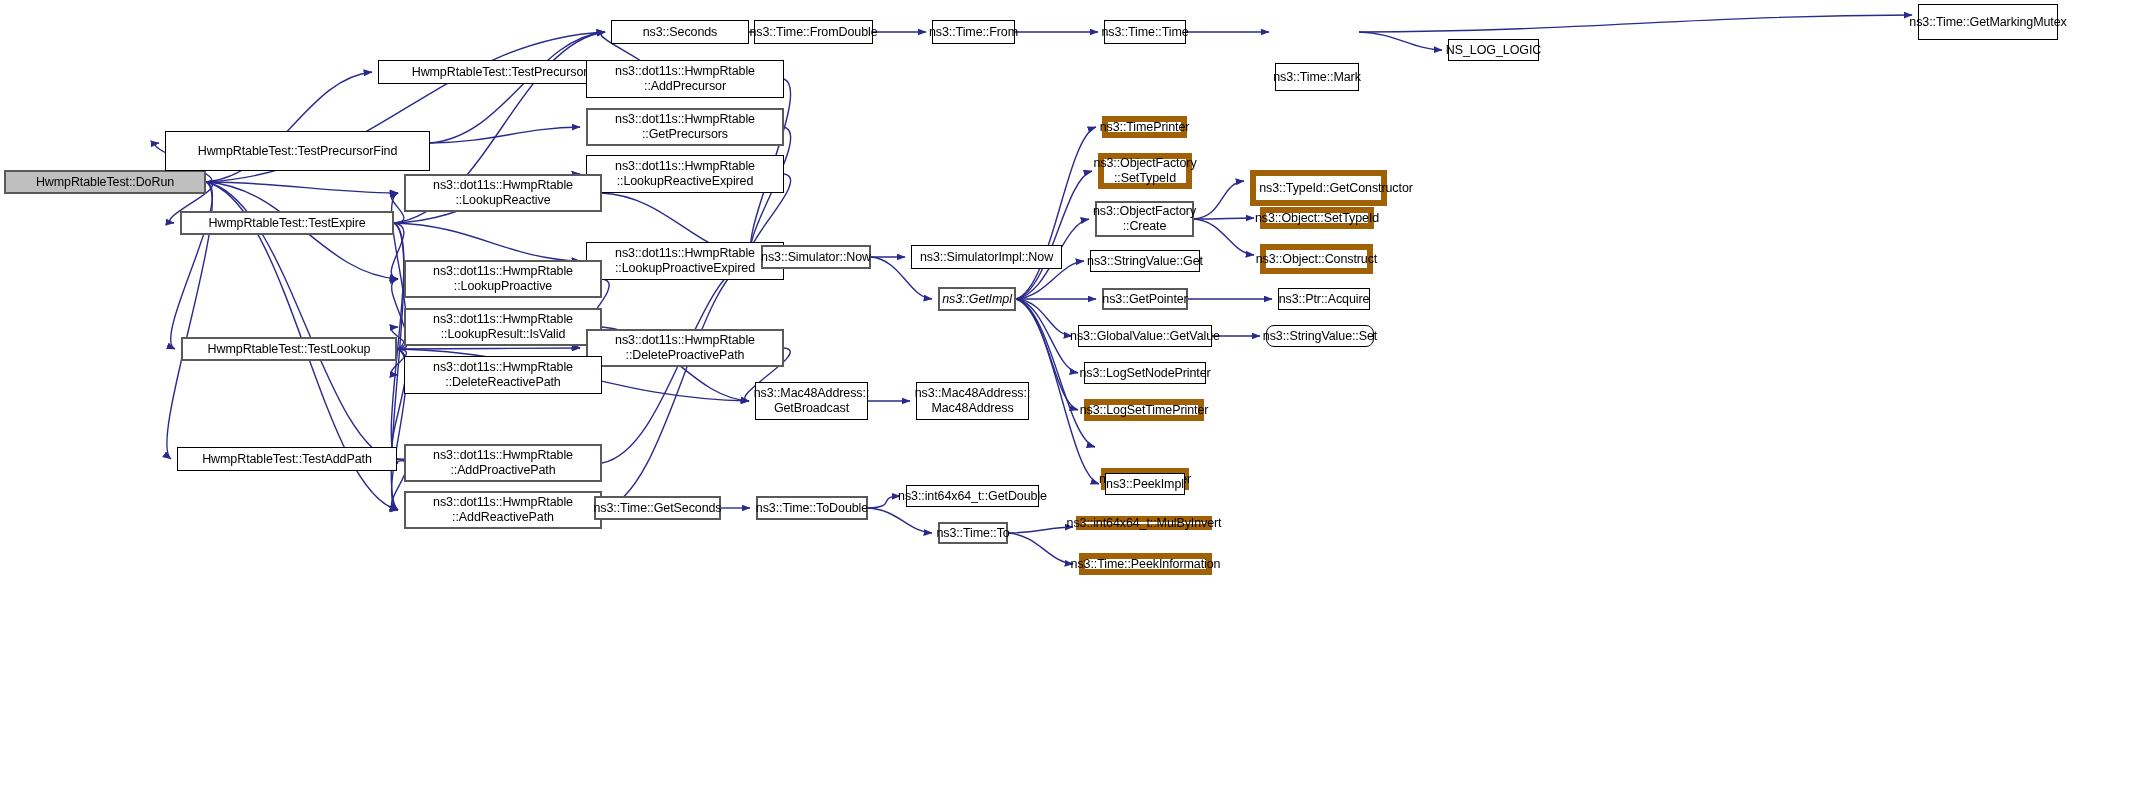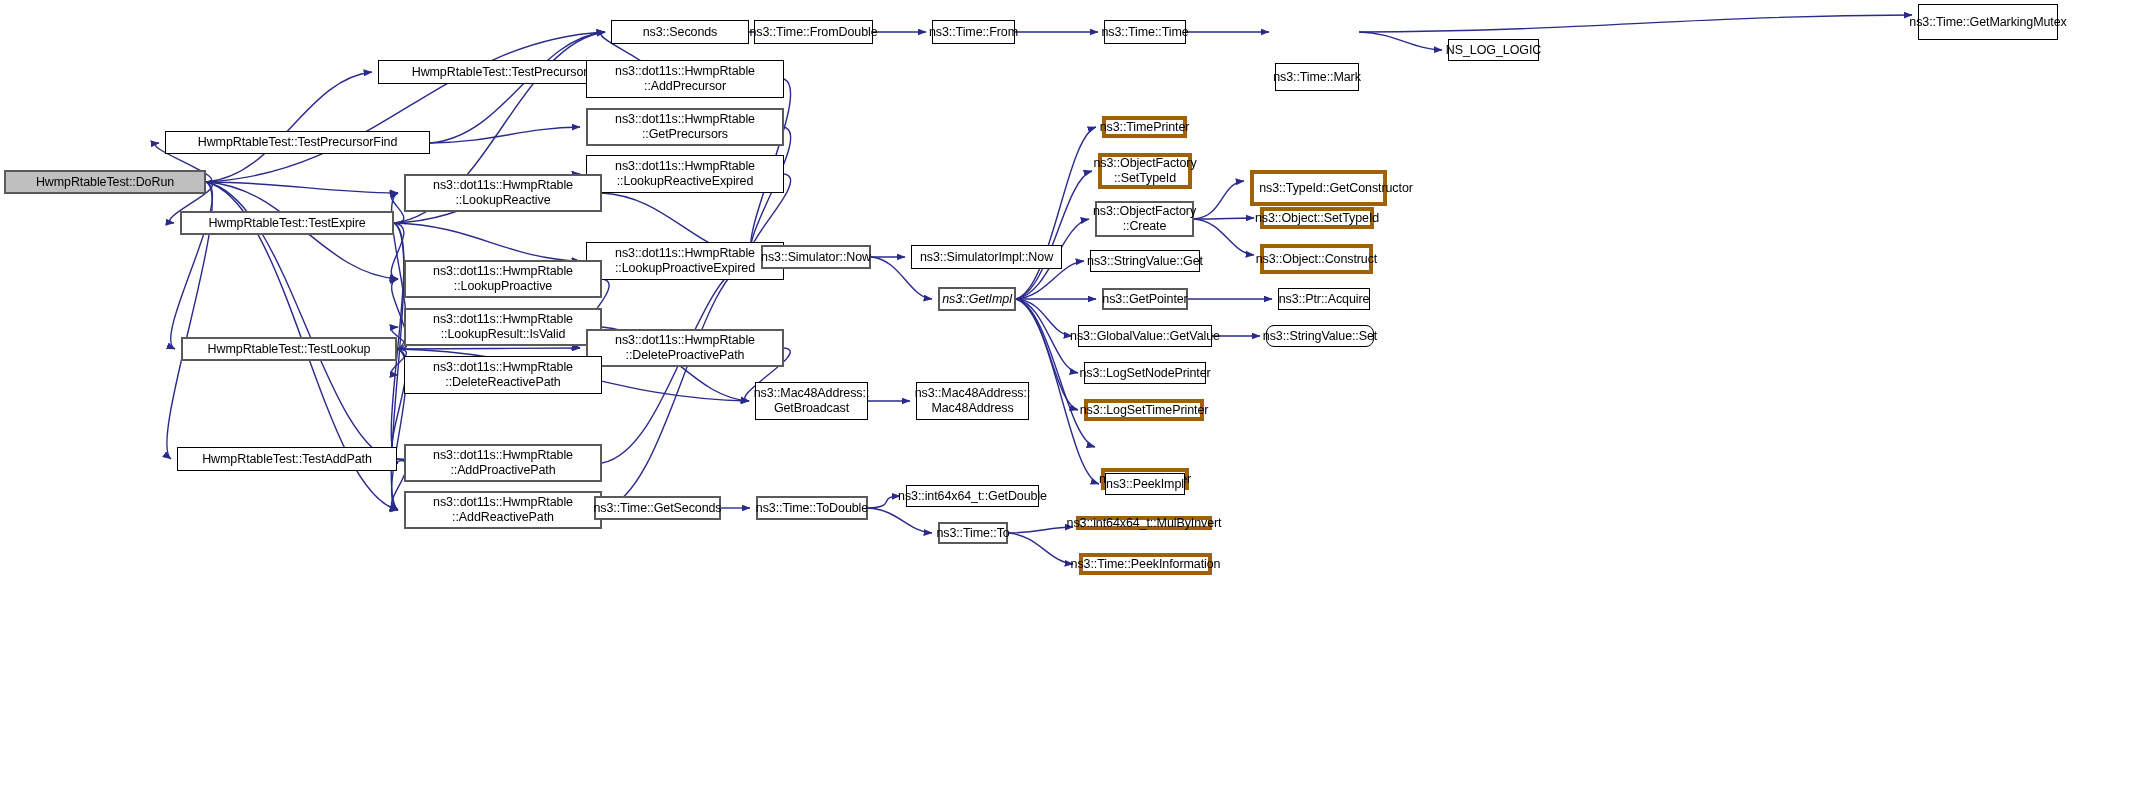--- a/index.html
+++ b/index.html
@@ -13,21 +13,21 @@
     text-align:center;
     background:#ffffff;
     border:1px solid #000000;
     font-size:12.5px;
     line-height:15px;
     color:#000000;
     white-space:pre-line;
     letter-spacing:-0.1px;
   }
   .node.thick{border:2px solid #5a5a5a;}
-  .node.red{border:4px solid #a16207;}
+  .node.red{border:6px solid #a16207;}
   .node.current{background:#bfbfbf;border:2px solid #5a5a5a;}
 </style>
 </head>
 <body>
 
 <div id="canvas">
   <svg id="edges" xmlns="http://www.w3.org/2000/svg">
     <defs>
       <marker id="ah" markerWidth="9" markerHeight="7" refX="8.4" refY="3.5" orient="auto" markerUnits="userSpaceOnUse">
         <path d="M0,0 L9,3.5 L0,7 z" fill="#2a2a8c"></path>
@@ -105,21 +105,21 @@
         <path d="M1016,299 C1053.38,310.1 1067.62,472.9 1099,484" marker-end="url(#ah)"></path>
         <path d="M1194,219 C1224,216.72 1220,183.28 1244,181" marker-end="url(#ah)"></path>
         <path d="M1194,219 C1224,218.94 1230,218.06 1254,218" marker-end="url(#ah)"></path>
         <path d="M1194,219 C1224,221.16 1230,252.84 1254,255" marker-end="url(#ah)"></path>
         <path d="M1188,299 C1225.8,299 1240.2,299 1272,299" marker-end="url(#ah)"></path>
         <path d="M1212,336 C1242,336 1236,336 1260,336" marker-end="url(#ah)"></path>
       </g>
   </svg>
 <div class="node current" style="left: 4px; top: 170px; width: 202px; height: 24px;">HwmpRtableTest::DoRun</div>
     <div class="node" style="left: 378px; top: 60px; width: 265px; height: 24px;">HwmpRtableTest::TestPrecursorAdd</div>
-    <div class="node" style="left: 165px; top: 131px; width: 265px; height: 23px;">HwmpRtableTest::TestPrecursorFind</div>
+    <div class="node" style="left: 165px; top: 131px; width: 265px; height: 40px;">HwmpRtableTest::TestPrecursorFind</div>
     <div class="node thick" style="left: 180px; top: 211px; width: 214px; height: 24px;">HwmpRtableTest::TestExpire</div>
     <div class="node thick" style="left: 181px; top: 337px; width: 216px; height: 24px;">HwmpRtableTest::TestLookup</div>
     <div class="node" style="left: 177px; top: 447px; width: 220px; height: 24px;">HwmpRtableTest::TestAddPath</div>
     <div class="node" style="left: 611px; top: 20px; width: 138px; height: 24px;">ns3::Seconds</div>
     <div class="node" style="left: 586px; top: 60px; width: 198px; height: 38px;">ns3::dot11s::HwmpRtable
 ::AddPrecursor</div>
     <div class="node thick" style="left: 586px; top: 108px; width: 198px; height: 38px;">ns3::dot11s::HwmpRtable
 ::GetPrecursors</div>
     <div class="node" style="left: 586px; top: 155px; width: 198px; height: 38px;">ns3::dot11s::HwmpRtable
 ::LookupReactiveExpired</div>

